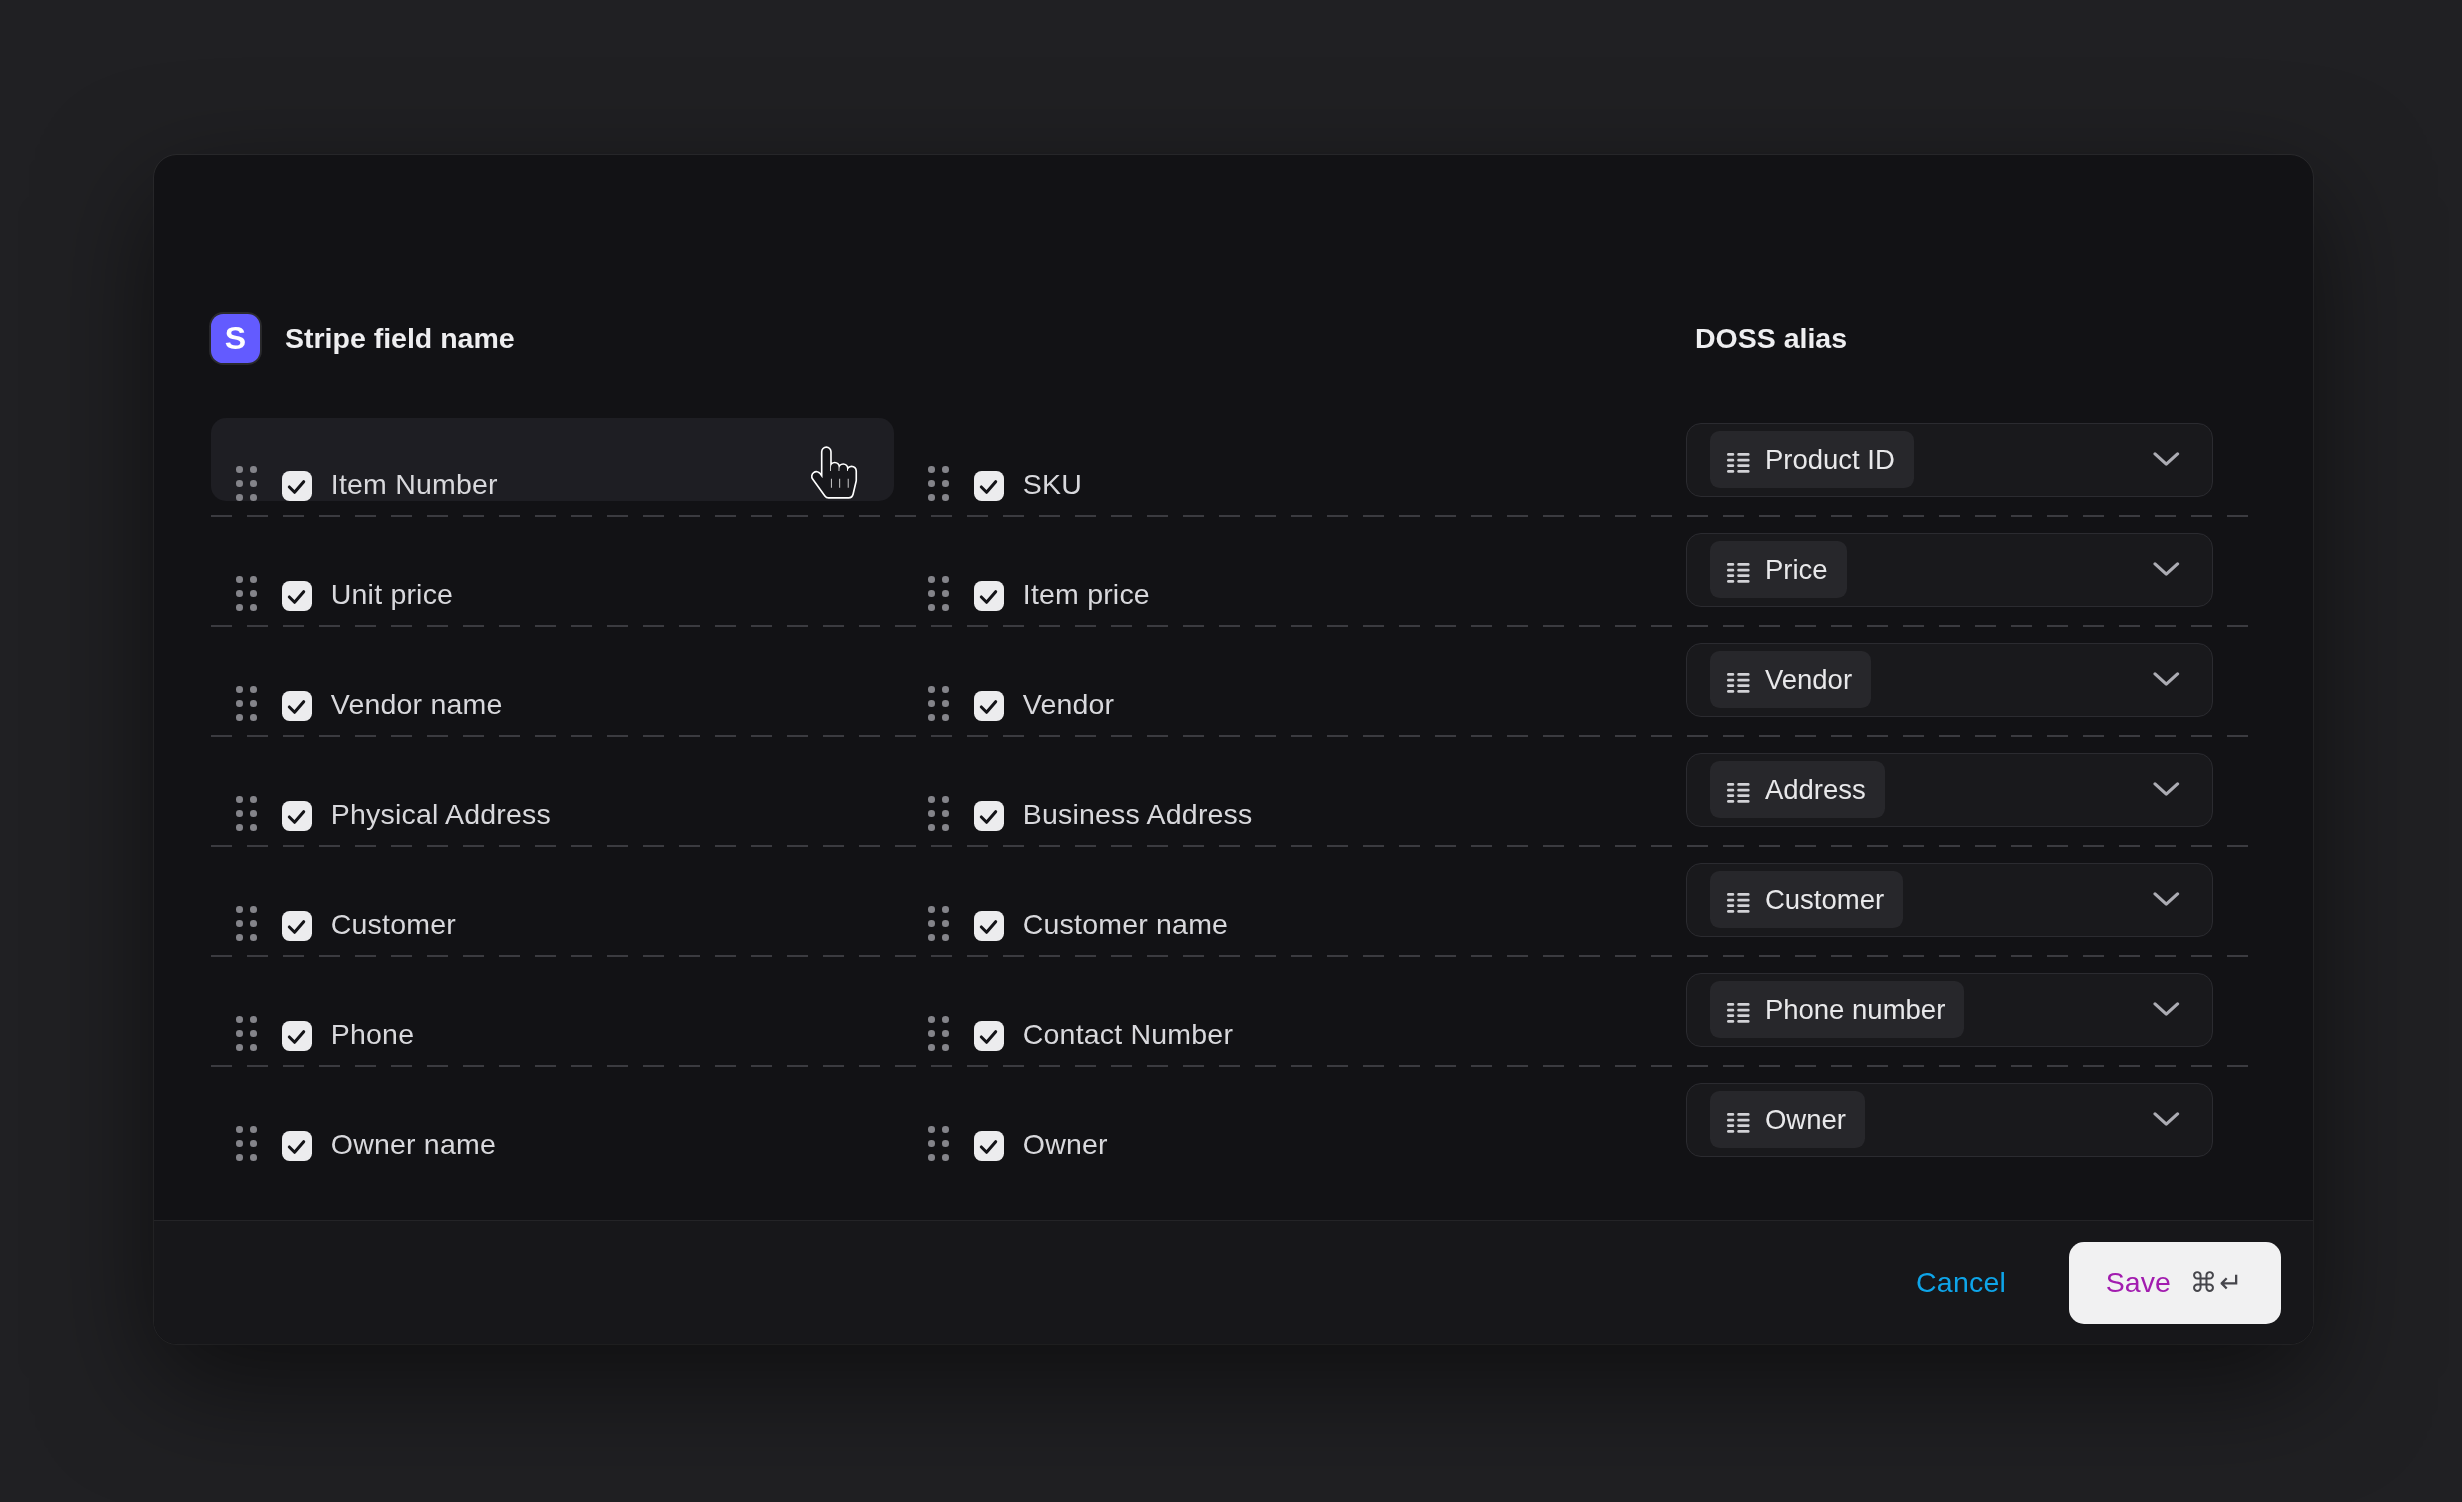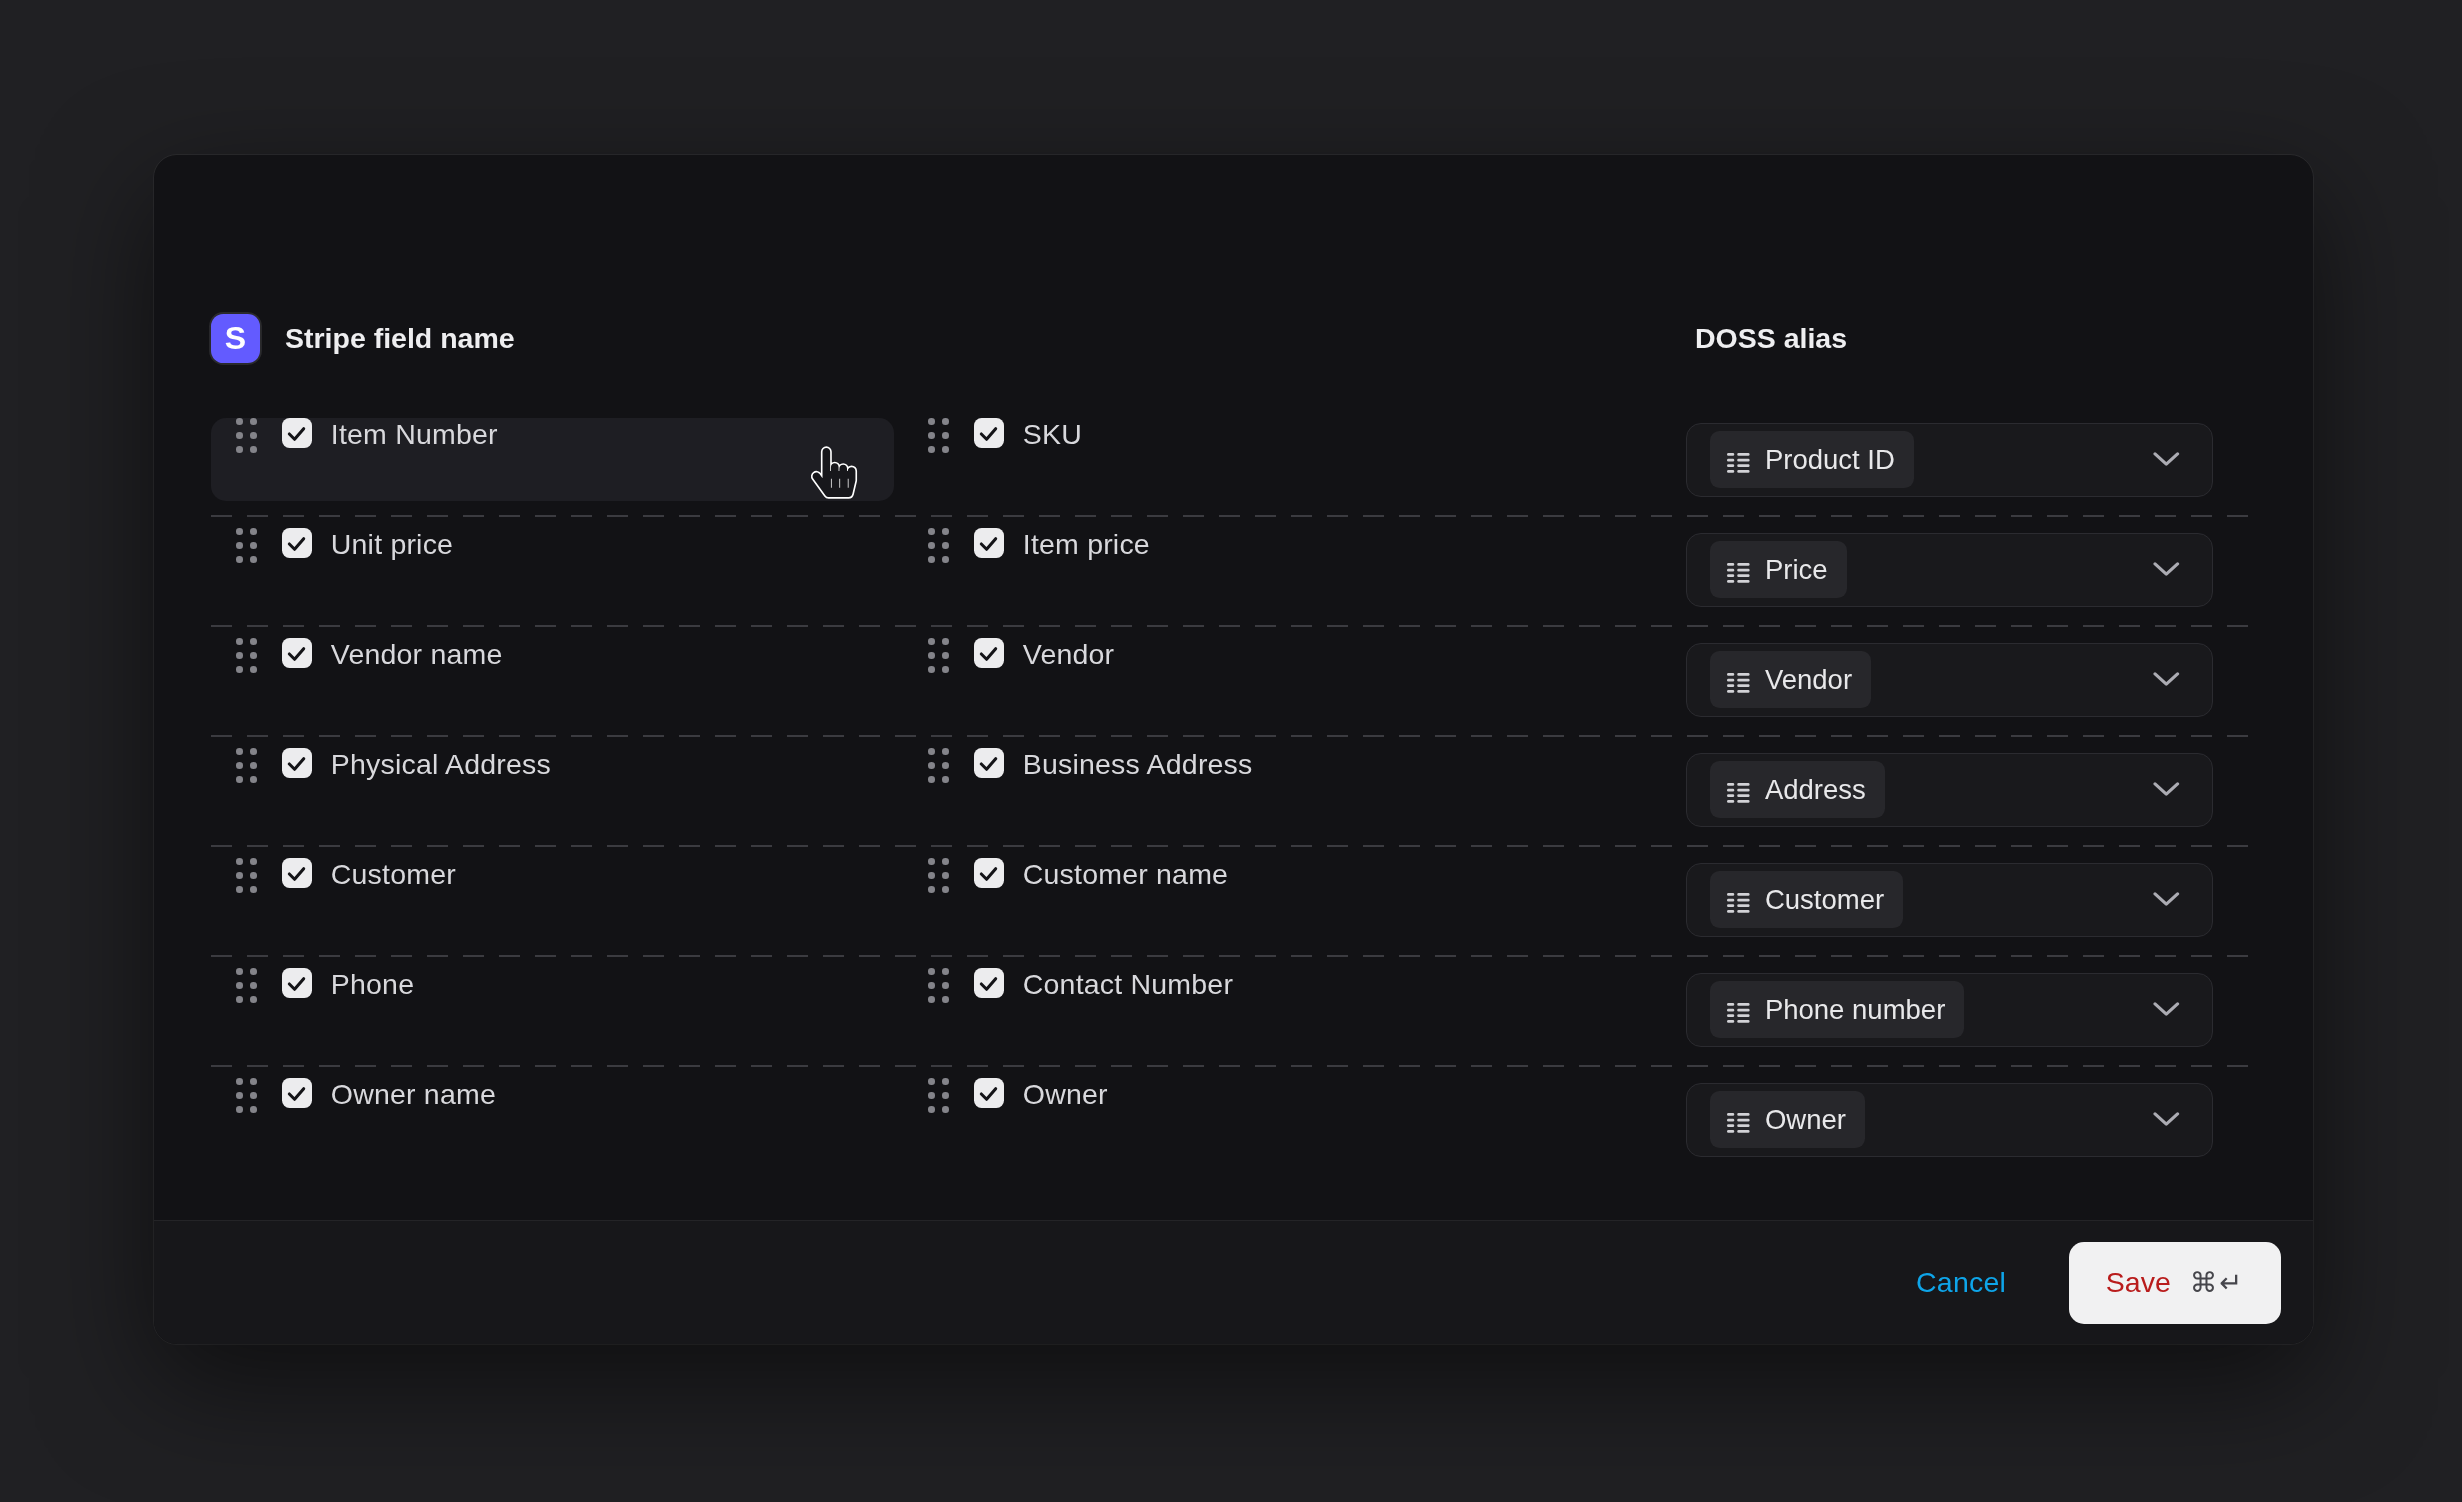--- a/index.html
+++ b/index.html
@@ -38,21 +38,21 @@
     width:49px; height:49px; border-radius:12.3px; display:flex;
     align-items:center; justify-content:center; flex:0 0 auto;
   }
   .stripe-tile { background:#635BFF; box-shadow:0 0 0 1.9px rgba(255,255,255,0.10); }
   .stripe-s { color:#FFFFFF; font-size:32px; font-weight:800; line-height:1; transform:translateY(-0.9px); }
   .shipbob-tile { background:#0E0E11; box-shadow:0 0 0 1.9px #2E2E34; }
   
   .map-row { position:absolute; left:0; right:0; height:83px; }
   .field-cell {
     position:absolute; top:0; height:83px; width:683px; border-radius:15px;
-    display:flex; align-items:flex-start; padding-left:25px; cursor:pointer;
+    display:flex; align-items:flex-end; padding-left:25px; cursor:pointer;
   }
   .field-cell.c1 { left:57px; }
   .field-cell.c2 { left:749px; }
   .field-cell.hovered { background:#1E1E23; }
   .drag {
     display:grid; grid-template-columns:6.6px 6.6px; grid-auto-rows:6.6px;
     column-gap:7.6px; row-gap:7.6px; margin-right:25px; flex:0 0 auto; cursor:grab;
   }
   .drag i { display:block; width:6.6px; height:6.6px; border-radius:50%; background:#84848A; }
   .checkbox {
@@ -85,21 +85,21 @@
   }
   .cancel-btn {
     background:none; border:none; font-family:inherit; font-size:28.5px;
     color:#0ea5e9; margin-right:63px; cursor:pointer; letter-spacing:0.2px;
   }
   .save-btn {
     width:212px; height:82px; background:#F1F1F2; border:none; border-radius:15px;
     display:flex; align-items:center; justify-content:center; gap:19px;
     font-family:inherit; cursor:pointer;
   }
-  .save-label { font-size:28.5px; font-weight:500; color:#b91c1c; }
+  .save-label { font-size:28.5px; font-weight:500; color:#a21caf; }
   .save-shortcut { font-size:27.5px; color:#46464C; letter-spacing:1.9px; }
   
   .cursor { position:absolute; left:812px; top:448px; width:44px; height:49px; pointer-events:none; }
 </style>
 </head>
 <body>
 <div class="stage">
 
 <div class="modal">
 

